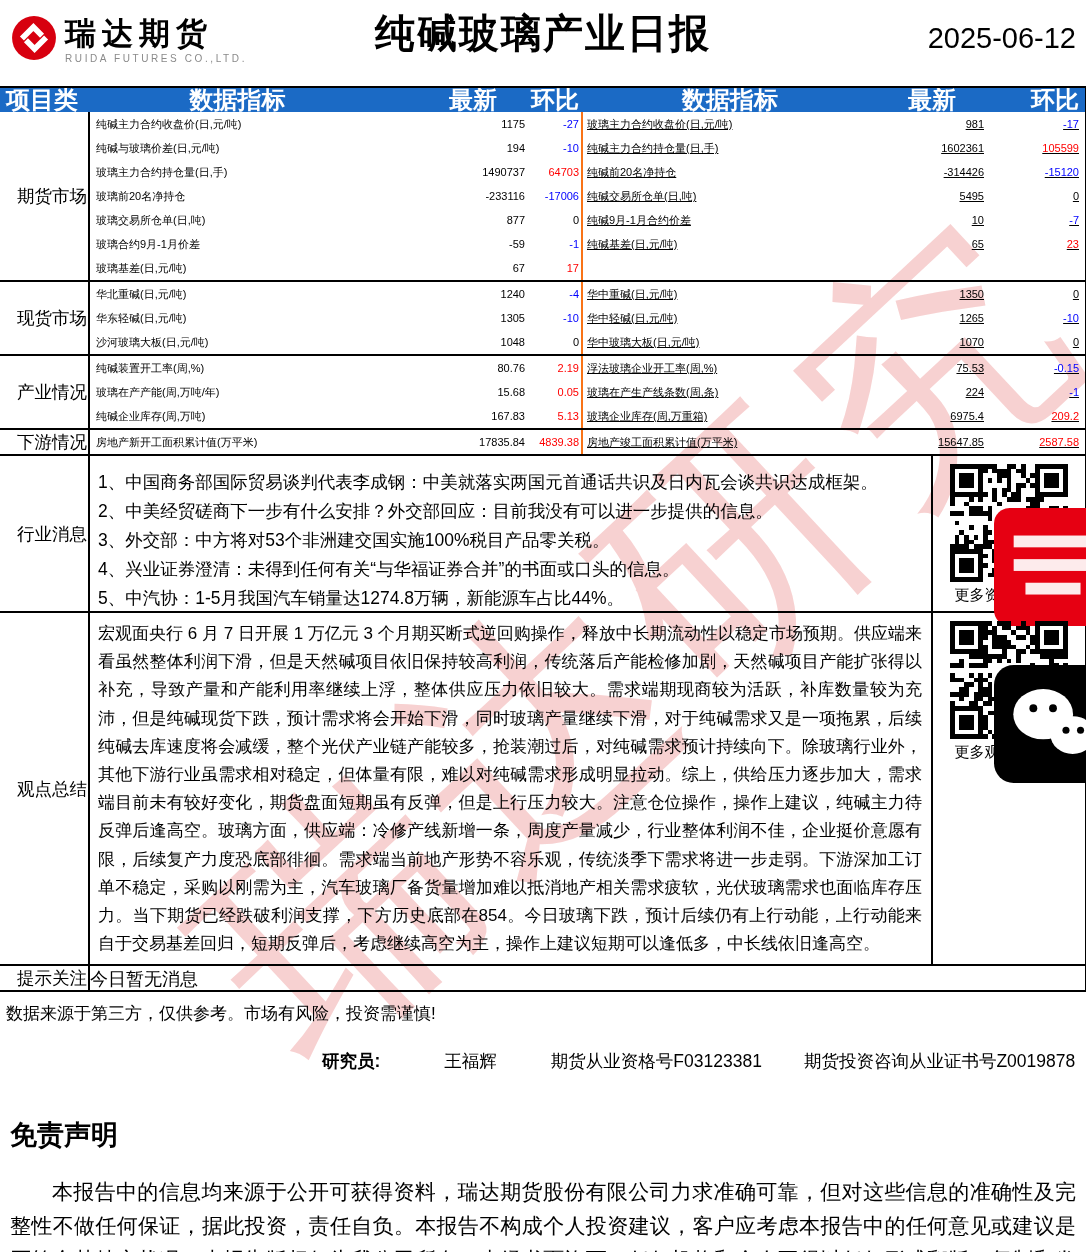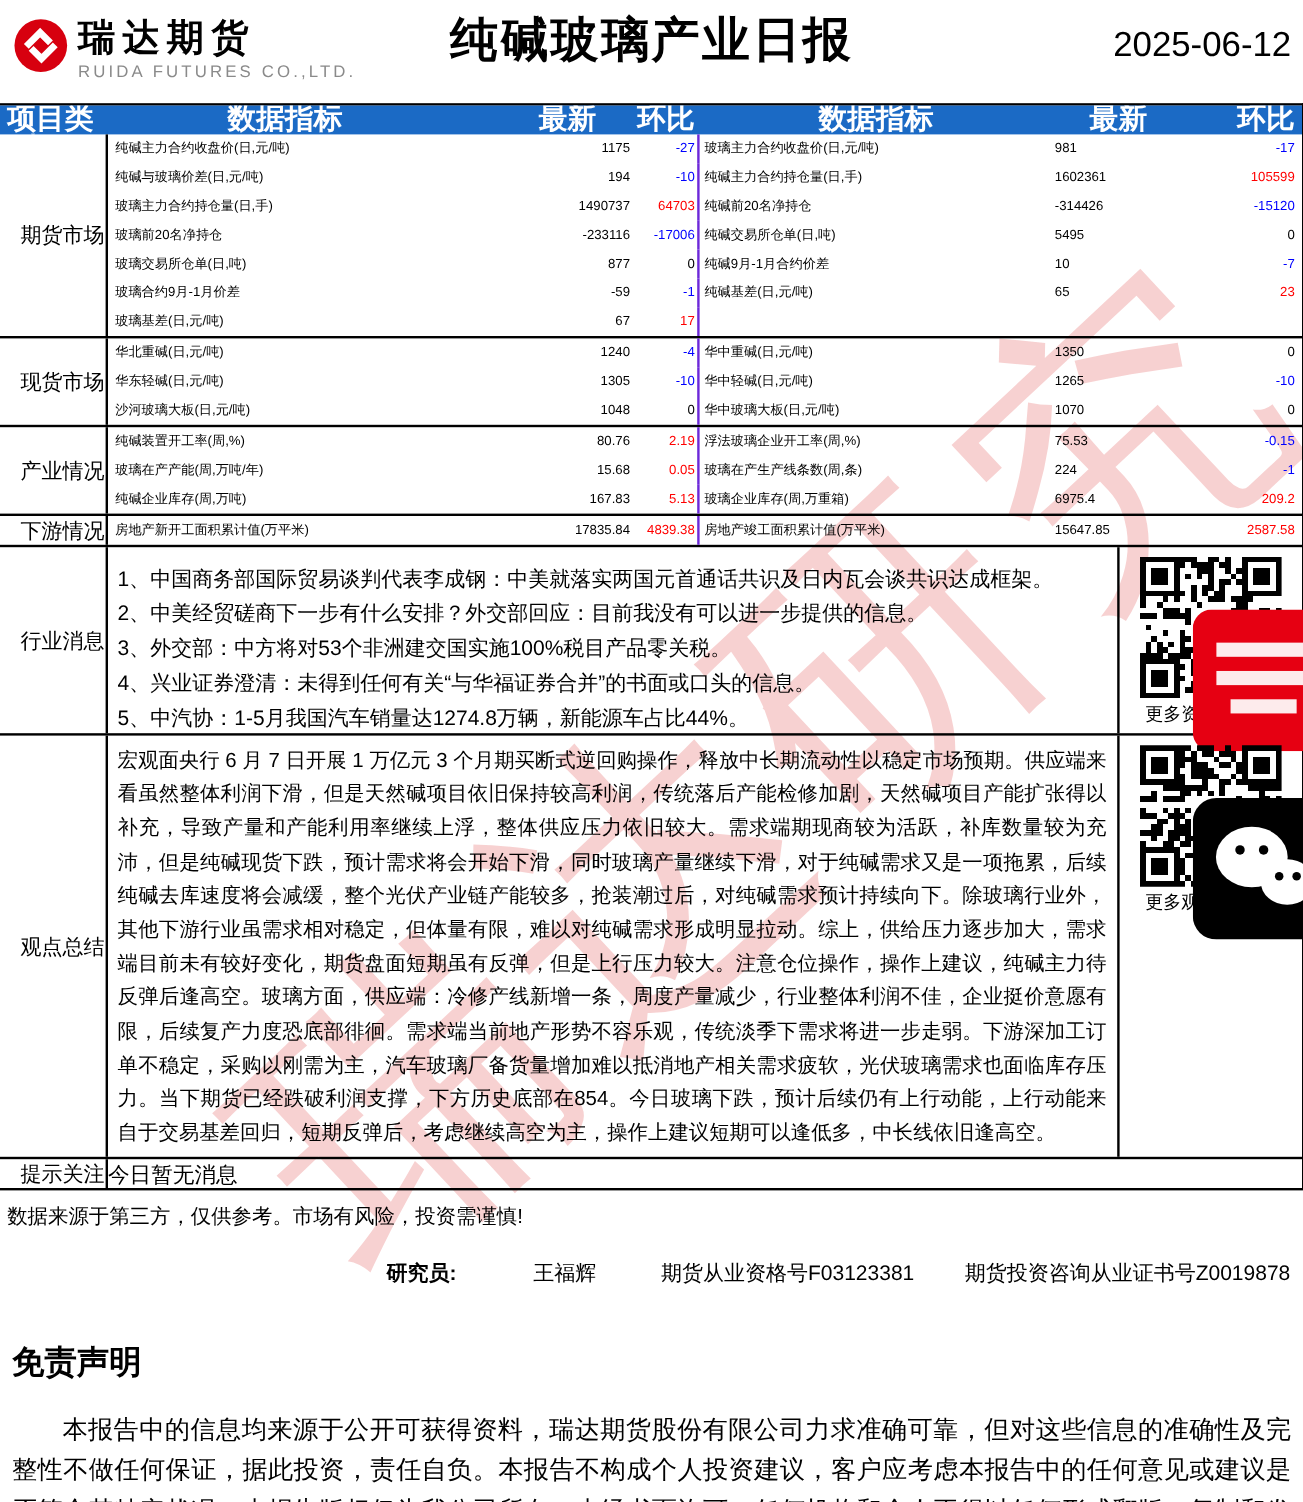--- a/index.html
+++ b/index.html
@@ -13,48 +13,48 @@
   .watermark{
     position:absolute; left:130px; top:880px;
     transform:rotate(-43deg); transform-origin:left top;
     font-size:255px; letter-spacing:14px; white-space:nowrap;
     color:#ee9a9a; opacity:.45; pointer-events:none; z-index:0;
   }
   
   .hdr{ position:relative; height:86px; z-index:1; }
   .logo{ position:absolute; left:8px; top:12px; display:flex; align-items:center; gap:5px; }
   .logo-text .name{ font-size:31px; font-weight:bold; letter-spacing:6px; line-height:1.15; }
-  .logo-text .sub{ font-size:14px; color:#8a8a8a; letter-spacing:2.6px; margin-top:1px; }
+  .logo-text .sub{ font-size:10px; color:#8a8a8a; letter-spacing:2.6px; margin-top:1px; }
   .title{ position:absolute; left:0; right:0; top:6px; text-align:center; font-size:40px; font-weight:bold; letter-spacing:2px; }
   .date{ position:absolute; right:10px; top:22px; font-size:29px; }
   
   .rtable{ position:relative; z-index:1; border-top:2px solid #000; border-right:1px solid #000; }
   .thead{ display:flex; height:24px; line-height:24px; background:var(--bar,#1b6ac5); color:#fff; font-weight:bold; font-size:24px; }
   .th{ overflow:hidden; }
   .th-cat{ width:90px; padding-left:6px; }
   .th-llbl{ width:295px; text-align:center; }
   .th-lval{ width:140px; text-align:right; padding-right:28px; }
   .th-lchg{ width:56px; text-align:right; padding-right:2px; }
   .th-rlbl{ width:298px; text-align:center; }
   .th-rval{ width:105px; text-align:right; padding-right:28px; }
   .th-rchg{ flex:1; text-align:right; padding-right:6px; }
   .sec{ display:flex; border-top:2px solid #000; }
   .sec:first-of-type{ border-top:none; }
   .cat{ width:90px; border-right:2px solid #000; display:flex; align-items:center; padding-left:17px; font-size:17.5px; flex-shrink:0; }
   .rows{ flex:1; }
   .row{ display:flex; height:24px; line-height:24px; font-size:11px; }
   .half{ display:flex; }
   .hl{ width:491px; }
-  .hr{ flex:1; border-left:2px solid #6d28d9; }
+  .hr{ flex:1; border-left:2px solid #f97316;text-decoration:underline; }
   .cell{ overflow:hidden; white-space:nowrap; }
   .hl .lbl{ width:295px; padding-left:6px; }
   .hl .val{ width:140px; text-align:right; }
   .hl .chg{ width:56px; text-align:right; padding-right:2px; }
   .hr .lbl{ width:296px; padding-left:4px; }
-  .hr .val{ width:105px; text-align:left; }
+  .hr .val{ width:105px; text-align:right; }
   .hr .chg{ flex:1; text-align:right; padding-right:6px; }
   .pos{ color:var(--up,#f00); }
   .neg{ color:var(--down,#00f); }
   
   .txt-body{ flex:1; border-right:2px solid #000; }
   .news-body{ padding:12px 6px 0 8px; }
   .news-line{ height:29px; line-height:29px; font-size:17.5px; white-space:nowrap; overflow:hidden; }
   .sec-news{ height:157px; }
   .sum-body{ padding:7px 9px 6px 8px; font-size:17px; line-height:28.2px; text-align:justify; }
   .sec-sum{ min-height:338px; }

